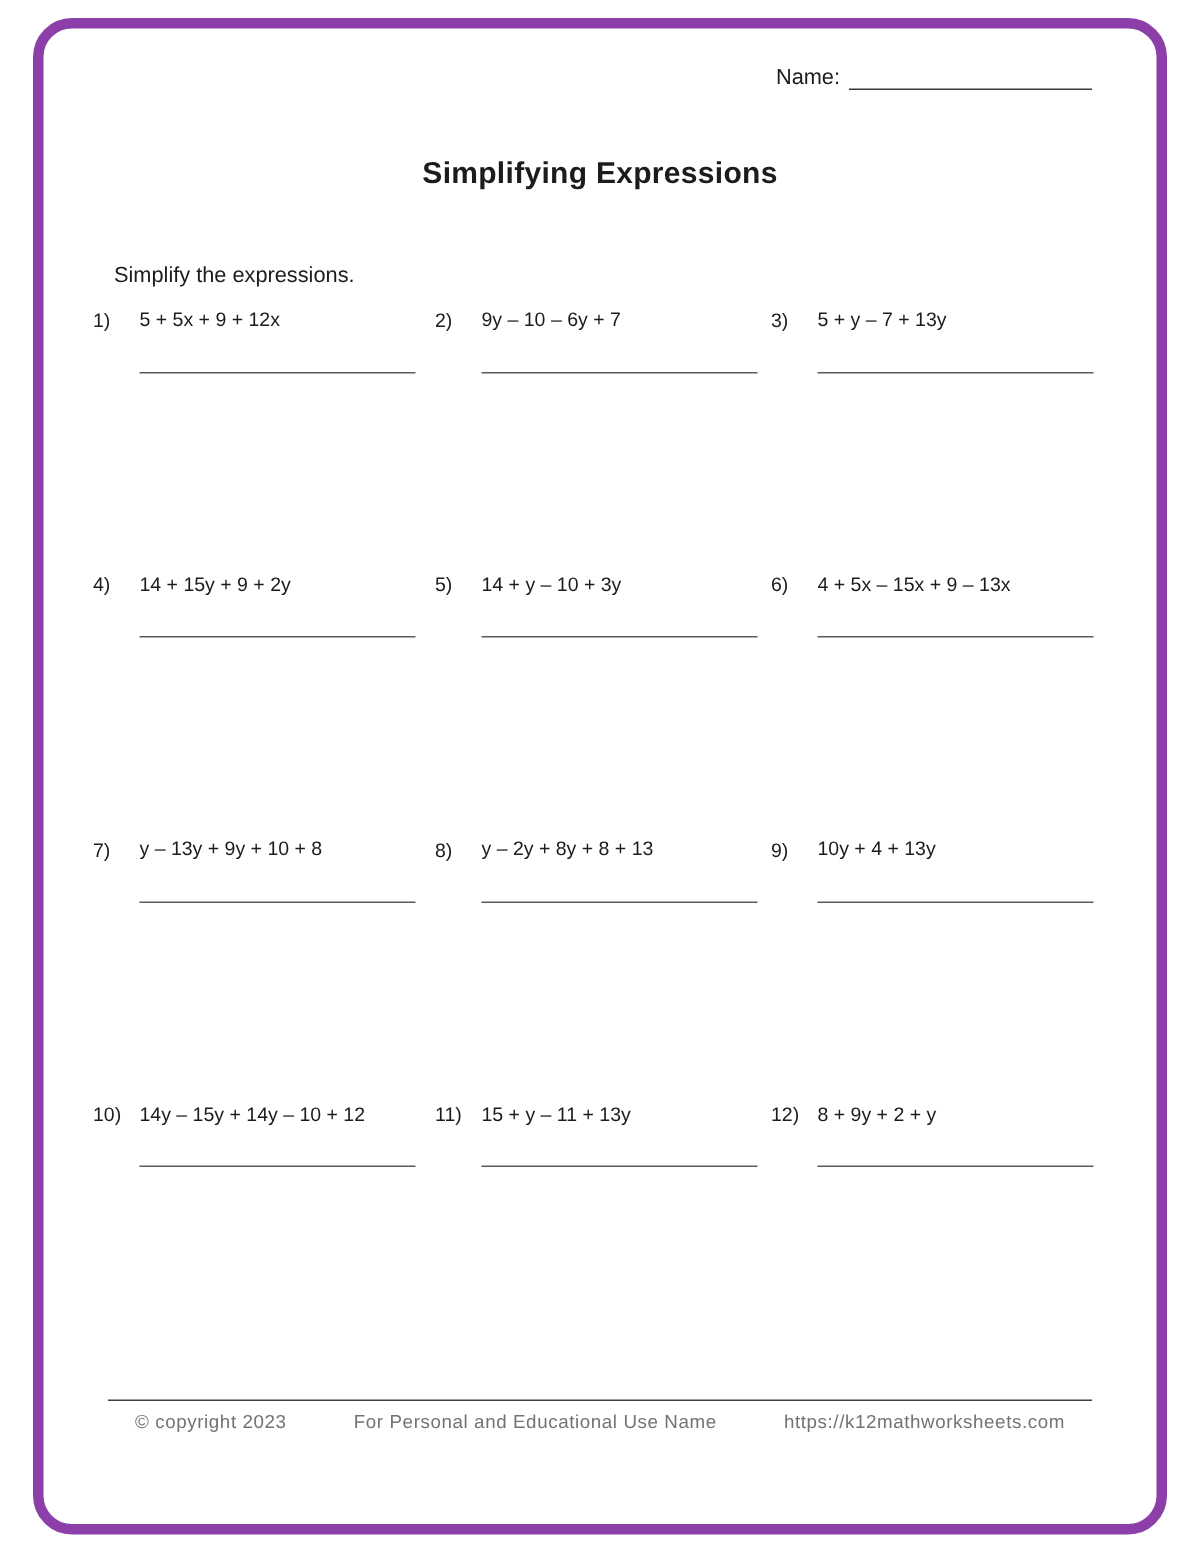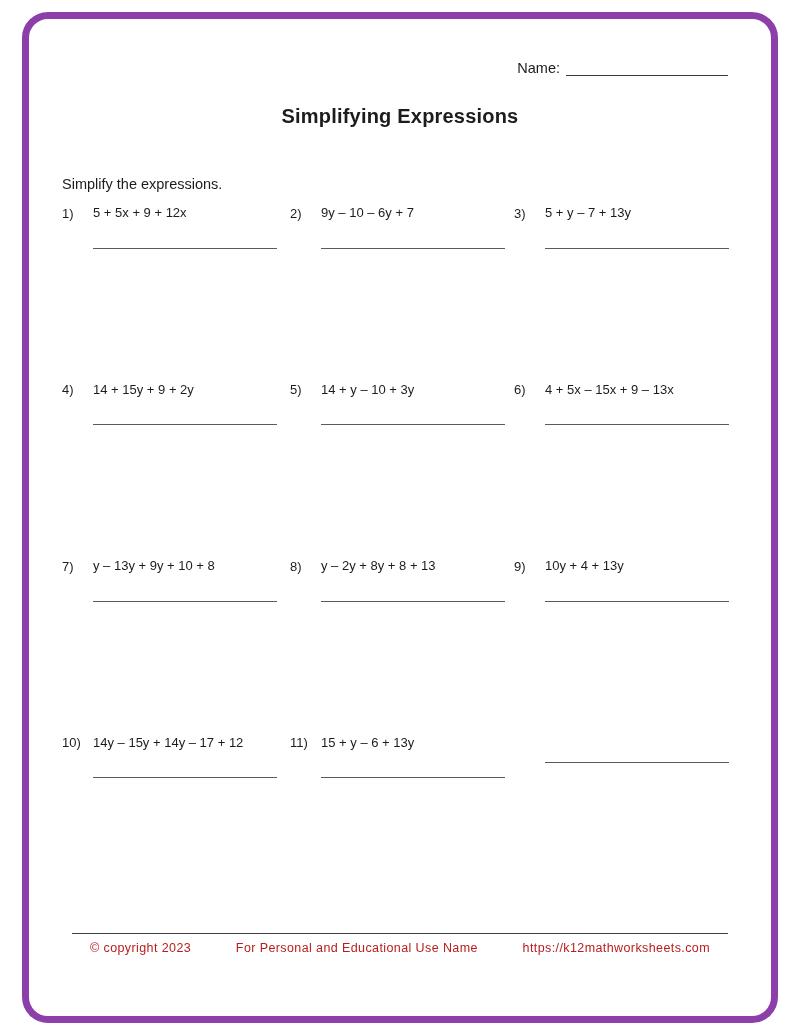--- a/index.html
+++ b/index.html
@@ -22,21 +22,21 @@
     border:7px solid var(--border-color);
     border-radius:26px;
     pointer-events:none;
   }
   .content{
     position:absolute;
     left:40px;top:30px;right:40px;bottom:30px;
   }
   .name-row{
     position:absolute;
-    top:30px;right:32px;
+    top:14px;right:32px;
     font-size:14.5px;
     display:flex;
     align-items:flex-end;
   }
   .name-line{
     display:inline-block;
     width:162px;
     border-bottom:1.5px solid #3a3a3a;
     margin-left:6px;
     height:14px;
@@ -45,21 +45,21 @@
     position:absolute;
     top:75px;left:0;right:0;
     text-align:center;
     font-size:20px;
     font-weight:bold;
     letter-spacing:0.2px;
     margin:0;
   }
   .instructions{
     position:absolute;
-    top:146px;left:22px;
+    top:146px;left:36px;
     font-size:14.5px;
   }
   .problems-grid{
     position:absolute;
     top:175px;left:22px;
     width:676px;
     display:grid;
     grid-template-columns:228px 224px 224px;
     row-gap:133px;
   }
@@ -95,21 +95,21 @@
     border-top:1.5px solid #3f3f3f;
     height:0;
   }
   .footer-row{
     display:flex;
     justify-content:space-between;
     align-items:baseline;
     padding:7px 18px 0 18px;
     font-size:12.5px;
     letter-spacing:0.4px;
-    color:#b91c1c;
+    color:#737373;
   }
 </style>
 </head>
 <body>
 
 <div class="border-frame"></div>
 
 <div class="content">
 
   <div class="name-row">
@@ -191,34 +191,38 @@
       <div class="prob-line">
         <span class="prob-num">9)</span>
         <span class="prob-expr">10y + 4 + 13y</span>
       </div>
       <div class="answer-line"></div>
     </div>
 
     <div class="problem">
       <div class="prob-line">
         <span class="prob-num">10)</span>
-        <span class="prob-expr">14y – 15y + 14y – 17 + 12</span>
+        <span class="prob-expr">14y – 15y + 14y – 10 + 12</span>
       </div>
       <div class="answer-line"></div>
     </div>
 
     <div class="problem">
       <div class="prob-line">
         <span class="prob-num">11)</span>
-        <span class="prob-expr">15 + y – 6 + 13y</span>
-      </div>
-      <div class="answer-line"></div>
-    </div>
-
-    <div class="problem">
+        <span class="prob-expr">15 + y – 11 + 13y</span>
+      </div>
+      <div class="answer-line"></div>
+    </div>
+
+    <div class="problem">
+      <div class="prob-line">
+        <span class="prob-num">12)</span>
+        <span class="prob-expr">8 + 9y + 2 + y</span>
+      </div>
       <div class="answer-line"></div>
     </div>
 
   </div>
 
   <div class="footer">
     <div class="footer-rule"></div>
     <div class="footer-row">
       <span>© copyright 2023</span>
       <span>For Personal and Educational Use Name</span>

